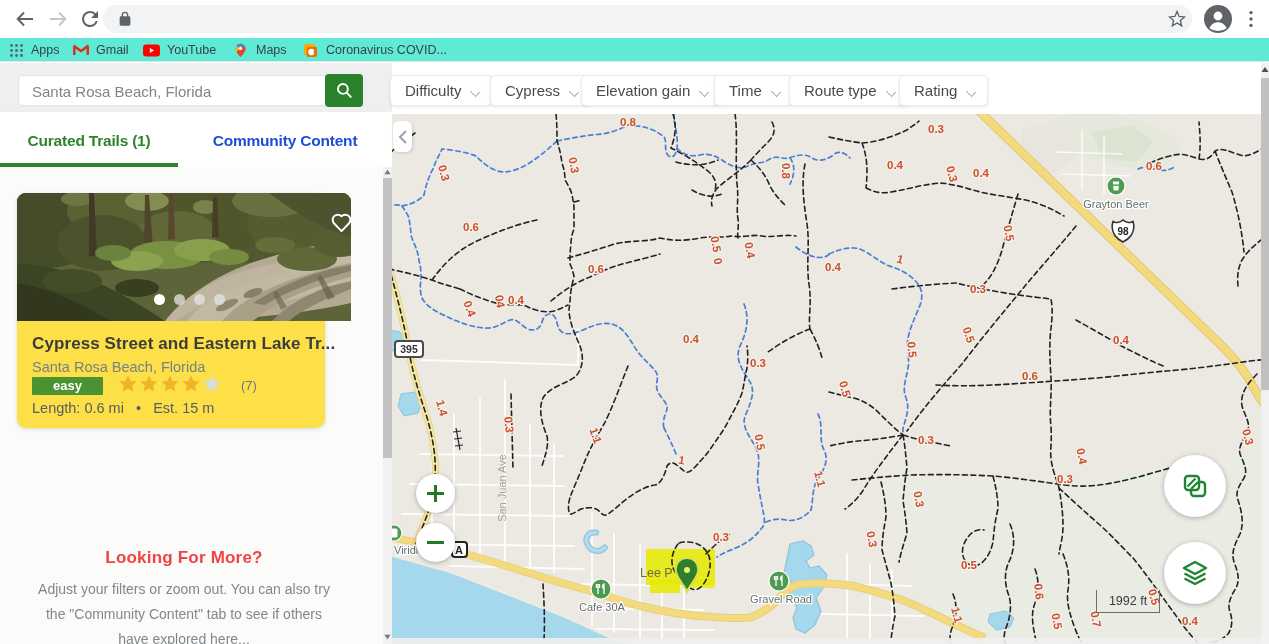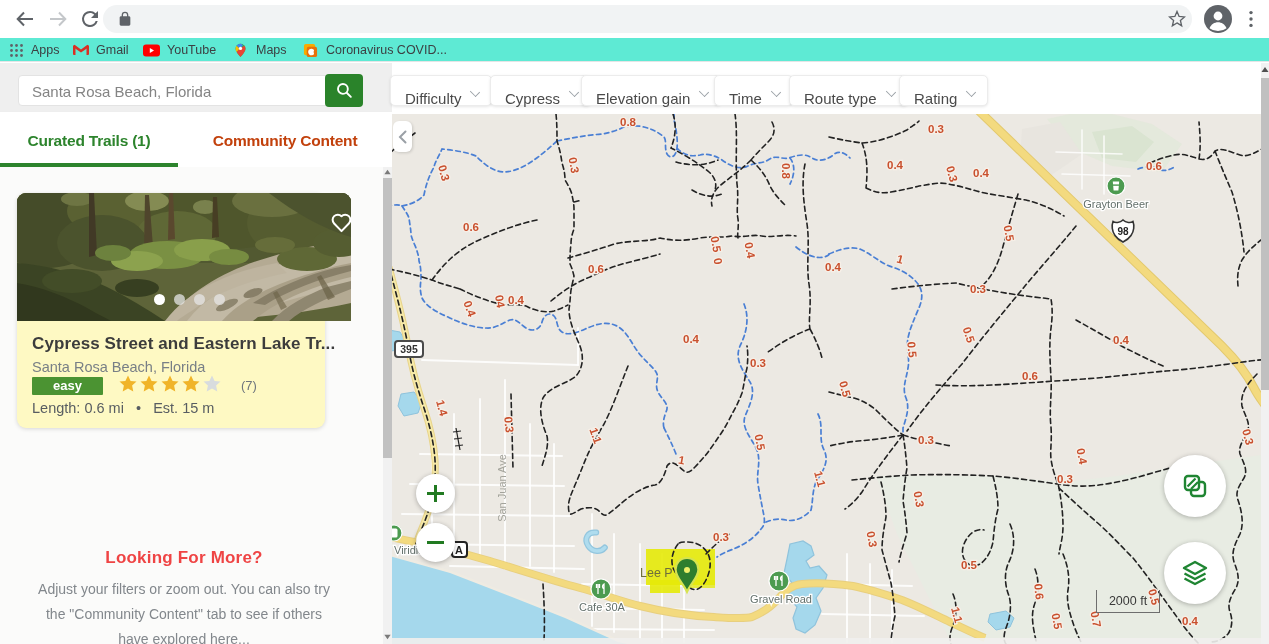--- a/index.html
+++ b/index.html
@@ -12,35 +12,35 @@
 #omni { left:103px; top:5px; width:1089px; height:28px; background:#F1F3F4; border-radius:14px; }
 #urltext { left:134px; top:11px; font-size:14px; color:#202124; letter-spacing:0.1px; }
 .bk { position:absolute; top:5px; font-size:12.5px; color:#3C4043; }
 
 #searchstrip { left:0; top:63px; width:392px; height:49px; background:#EFEFEF; }
 #searchbox { left:18px; top:75px; width:345px; height:31px; background:#fff; border:1px solid #E3E3E3; border-radius:4px; }
 #searchtext { left:32px; top:83px; font-size:15px; color:#848484; }
 #searchbtn { left:325px; top:74px; width:38px; height:33px; background:#2A832A; border-radius:4px; }
 #tabsrow { left:0; top:112px; width:392px; height:55px; background:#fff; box-shadow:0 1px 2px rgba(0,0,0,0.08); }
 #tab1 { left:0px; top:132px; width:178px; text-align:center; font-size:15.5px; letter-spacing:-0.2px; font-weight:bold; color:#2D842D; }
-#tab2 { left:178px; top:132px; width:214px; text-align:center; font-size:15.5px; letter-spacing:-0.2px; font-weight:bold; color:#c2410c; }
+#tab2 { left:178px; top:132px; width:214px; text-align:center; font-size:15.5px; letter-spacing:-0.2px; font-weight:bold; color:#1d4ed8; }
 #tabline { left:0; top:163px; width:178px; height:4px; background:#2D842D; }
 #panelbody { left:0; top:167px; width:383px; height:477px; background:#FBFBFA; }
-#card { left:17px; top:26px; width:308px; height:235px; background:#fef9c3; border-radius:9px; box-shadow:0 1px 4px rgba(0,0,0,0.15); }
+#card { left:17px; top:26px; width:308px; height:235px; background:#fde047; border-radius:9px; box-shadow:0 1px 4px rgba(0,0,0,0.15); }
 #cardtitle { left:15px; top:141px; width:312px; font-size:17px; font-weight:bold; color:#3C3C3C; letter-spacing:0.1px; white-space:nowrap; overflow:hidden; }
 #cardsub { left:15px; top:166px; font-size:14.5px; color:#787F86; }
 #easypill { left:15px; top:184px; width:71px; height:18px; background:#4B9332; border-radius:1px; color:#fff; font-size:13px; font-weight:bold; text-align:center; line-height:18px; }
 #cardmeta { left:15px; top:207px; font-size:14.5px; color:#585D62; }
 #lfm { left:0; top:381px; width:368px; text-align:center; }
 #lfm h3 { font-size:17px; color:#ef4444; letter-spacing:0.2px; }
 #lfm p { margin-top:9px; font-size:14px; color:#82878C; line-height:25px; }
 .sb-thumb { background:#C1C1C1; }
 
 #filterstrip { left:392px; top:63px; width:869px; height:51px; background:#fff; }
-.fpill { position:absolute; top:75px; height:31px; background:#fff; border:1px solid #ECECEC; box-shadow:0 1px 3px rgba(0,0,0,0.10); border-radius:5px; font-size:15px; color:#4A4A4A; line-height:29px; padding:8px 30px 0 14px; white-space:nowrap; }
+.fpill { position:absolute; top:75px; height:31px; background:#fff; border:1px solid #ECECEC; box-shadow:0 1px 3px rgba(0,0,0,0.10); border-radius:5px; font-size:15px; color:#4A4A4A; line-height:29px; padding:0 30px 0 14px; white-space:nowrap; }
 .fpill:after { content:""; position:absolute; right:12px; top:12px; width:7px; height:7px; border-right:1.8px solid #9AA0A6; border-bottom:1.8px solid #9AA0A6; transform:rotate(45deg) scale(1,0.8); }
 #mapwrap { left:392px; top:114px; width:869px; height:530px; overflow:hidden; }
 
 .circlebtn { position:absolute; background:#fff; border-radius:50%; box-shadow:0 1px 5px rgba(0,0,0,0.28); }
 #rsb { left:1261px; top:63px; width:8px; height:581px; background:#F1F1F1; }
 #rsb .sb-thumb { position:absolute; left:0; top:15px; width:8px; height:312px; background:#C0C0C0; }
 #lsb { left:383px; top:167px; width:9px; height:477px; background:#F1F1F1; }
 #lsb .sb-thumb { position:absolute; left:0; top:11px; width:9px; height:280px; background:#C1C1C1; }
 </style>
 </head>
@@ -434,21 +434,21 @@
       <path d="M6.5 14.5 14.5 6.5 M10 17 17 10" stroke="#1F8532" stroke-width="2.2"></path>
     </svg>
   </div>
   <div class="circlebtn" style="left:1164px;top:542px;width:62px;height:62px">
     <svg style="position:absolute;left:16px;top:17px" width="30" height="28" viewBox="0 0 30 28">
       <path d="M15 3 26 9 15 15 4 9z" fill="none" stroke="#1F8532" stroke-width="2.4" stroke-linejoin="round"></path>
       <path d="M4.5 14.5 15 20l10.5-5.5M4.5 19.5 15 25l10.5-5.5" fill="none" stroke="#1F8532" stroke-width="2.4" stroke-linejoin="round"></path>
     </svg>
   </div>
 
-  <div class="abs" style="left:1096px;top:590px;width:64px;height:23px;border-left:1.5px solid #6E6E6E;border-right:1.5px solid #6E6E6E;border-bottom:1.5px solid #6E6E6E;font-size:12.5px;color:#3A3A3A;text-align:center;line-height:22px">2000 ft</div>
+  <div class="abs" style="left:1096px;top:590px;width:64px;height:23px;border-left:1.5px solid #6E6E6E;border-right:1.5px solid #6E6E6E;border-bottom:1.5px solid #6E6E6E;font-size:12.5px;color:#3A3A3A;text-align:center;line-height:22px">1992 ft</div>
 
   <div id="rsb" class="abs">
       <div class="sb-thumb"></div>
     </div>
   <svg class="abs" style="left:1260px;top:64px" width="10" height="12" viewBox="0 0 10 12">
       <path d="M5 3 8.5 8h-7z" fill="#505050"></path>
     </svg>
   <div id="lsb" class="abs">
       <div class="sb-thumb"></div>
     </div>

